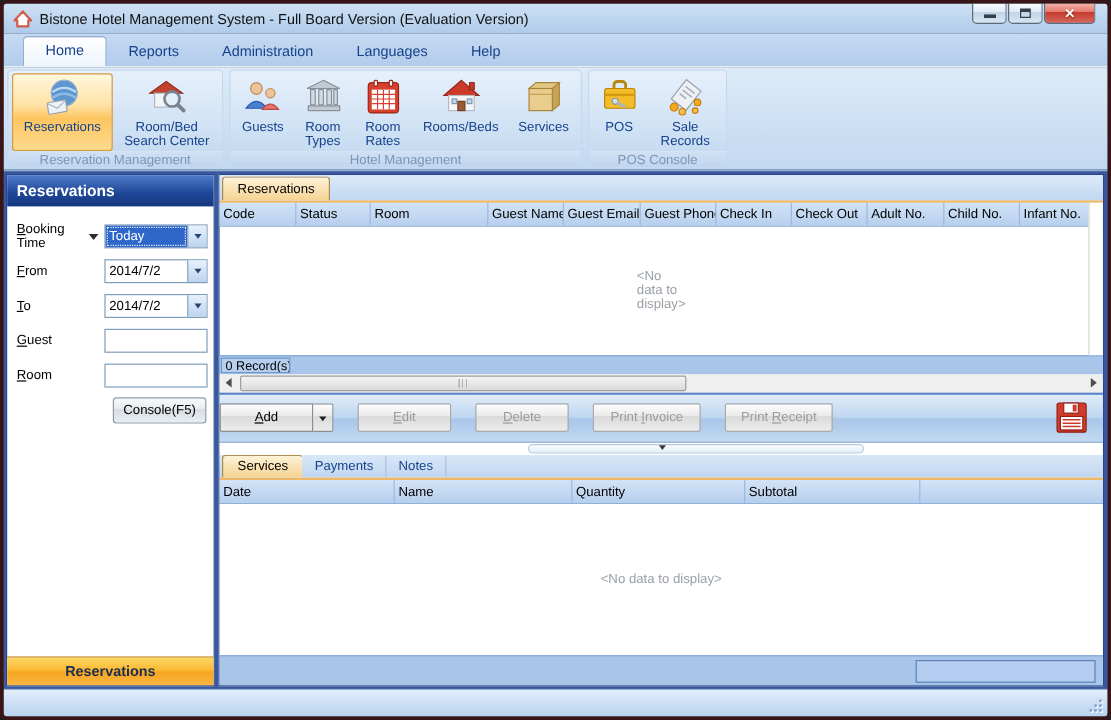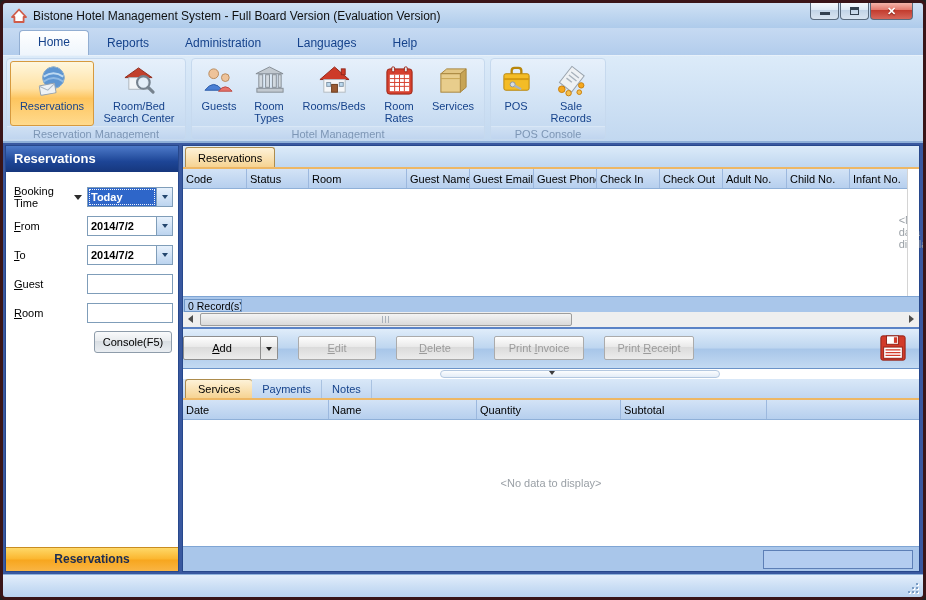--- a/index.html
+++ b/index.html
@@ -68,21 +68,21 @@
   
   .sidebar { width:174px; flex:0 0 174px; background:#fff; border:1px solid #27488c; display:flex; flex-direction:column; }
   .sb-header {
     height:26px; flex:0 0 26px; background:linear-gradient(#4d7ac9,#1d4596 60%,#16377d);
     color:#fff; font-weight:bold; font-size:13px; padding:5px 8px; cursor:default;
   }
   .sb-body { flex:1; padding:14px 5px 0 8px; }
   .srow { display:flex; align-items:center; height:21px; margin-bottom:8px; }
   .srow .lbl { flex:1; font-size:11px; color:#000; cursor:default; }
   .mini-caret { width:0; height:0; border:4px solid transparent; border-top:5px solid #2b2b2b; margin:5px 5px 0 0; }
-  .combo { width:86px; flex:0 0 86px; height:20px; border:1px solid #7f9db9; background:#fff; display:flex; cursor:pointer;font-weight:bold; }
+  .combo { width:86px; flex:0 0 86px; height:20px; border:1px solid #7f9db9; background:#fff; display:flex; cursor:pointer; }
   .combo .val { flex:1; font-size:11px; padding:3px 2px 0 3px; overflow:hidden; white-space:nowrap; }
   .combo .cbtn { width:16px; flex:0 0 16px; border-left:1px solid #7f9db9; background:linear-gradient(#e7f1fc,#bcd4ef); display:flex; align-items:center; justify-content:center; }
   .combo .cbtn i { width:0; height:0; border:3.5px solid transparent; border-top:4.5px solid #24466e; margin-top:4px; }
   .combo.focused .val { background:#2e66c9; color:#fff; outline:1px dotted #f0f4fa; outline-offset:-2px; }
   .tinput { width:86px; flex:0 0 86px; height:20px; border:1px solid #7f9db9; font-size:11px; padding:0 3px; font-family:"Liberation Sans",sans-serif; }
   .search-row { text-align:right; padding-right:1px; margin-top:2px; }
   .search-btn {
     width:78px; height:22px; font-size:11px; color:#000; cursor:pointer;
     border:1px solid #8e9caa; border-radius:3px; font-family:"Liberation Sans",sans-serif;
     background:linear-gradient(#f9fafb,#e8ebee 45%,#d8dde2 45%,#eaeef2);
@@ -99,21 +99,21 @@
     border-bottom:2px solid #edb765; display:flex; align-items:flex-end; padding-left:2px;
   }
   .gtab {
     padding:4px 12px 3px; font-size:11px; color:#000; cursor:pointer;
     background:linear-gradient(#fdf2d8,#f7d River); 
   }
   .gtab, .dtab.active {
     background:linear-gradient(#fdf2d8,#f6d392); border:1px solid #ad8c4d; border-bottom:none;
     border-radius:3px 3px 0 0;
   }
-  .grid-wrap { flex:1; display:flex; position:relative; min-height:0; }
+  .grid-wrap { flex:1; display:flex; flex-direction:column; position:relative; min-height:0;align-items:center; }
   .grid-header { height:20px; flex:0 0 20px; display:flex; background:linear-gradient(#d3e3f6,#b6cfee); border-bottom:1px solid #8fb0d8; cursor:default; }
   .gh { font-size:11px; color:#000; padding:4px 3px 0; border-right:1px solid #9cb8de; overflow:hidden; white-space:nowrap; }
   .grid-header .gh:nth-child(1){width:64px} .grid-header .gh:nth-child(2){width:62px}
   .grid-header .gh:nth-child(3){width:98px} .grid-header .gh:nth-child(4){width:63px}
   .grid-header .gh:nth-child(5){width:64px} .grid-header .gh:nth-child(6){width:63px}
   .grid-header .gh:nth-child(7){width:63px} .grid-header .gh:nth-child(8){width:63px}
   .grid-header .gh:nth-child(9){width:64px} .grid-header .gh:nth-child(10){width:63px}
   .grid-header .gh:nth-child(11){width:63px}
   .gh.filler { flex:1; border-right:none; }
   .grid-body { flex:1; background:#fff; position:relative; }
@@ -266,40 +266,40 @@
           <svg viewBox="0 0 34 34">
             <polygon points="17,2 31,9 3,9" fill="#c2c9d0" stroke="#868e96"></polygon>
             <rect x="6" y="10" width="4" height="13" fill="#d2d9e0" stroke="#868e96"></rect>
             <rect x="13" y="10" width="4" height="13" fill="#d2d9e0" stroke="#868e96"></rect>
             <rect x="20" y="10" width="4" height="13" fill="#d2d9e0" stroke="#868e96"></rect>
             <rect x="26" y="10" width="3" height="13" fill="#d2d9e0" stroke="#868e96"></rect>
             <rect x="4" y="24" width="27" height="4" fill="#c2c9d0" stroke="#868e96"></rect>
           </svg>
           <span>Room Types</span>
         </div>
+        <div class="rbtn" style="width:48px">
+          <svg viewBox="0 0 34 34">
+            <rect x="4" y="4" width="26" height="26" rx="3" fill="#d6402e" stroke="#9c2415"></rect>
+            <rect x="9" y="2" width="3" height="5" rx="1" fill="#e9edf1" stroke="#9c2415"></rect>
+            <rect x="22" y="2" width="3" height="5" rx="1" fill="#e9edf1" stroke="#9c2415"></rect>
+            <rect x="7" y="10" width="20" height="17" fill="#ffffff"></rect>
+            <path d="M7 14 h20 M7 18 h20 M7 22 h20 M12 10 v17 M17 10 v17 M22 10 v17" stroke="#d6402e" stroke-width="1"></path>
+          </svg>
+          <span>Room Rates</span>
+        </div>
         <div class="rbtn" style="width:78px">
           <svg viewBox="0 0 34 34">
             <polygon points="17,2 32,15 2,15" fill="#cd3a28" stroke="#93271a"></polygon>
             <rect x="24" y="4" width="4" height="6" fill="#cd3a28" stroke="#93271a"></rect>
             <rect x="6" y="15" width="22" height="13" fill="#f5f6f8" stroke="#b3bac1"></rect>
             <rect x="14" y="20" width="6" height="8" fill="#9a5a33" stroke="#6f3d1e"></rect>
             <rect x="9" y="18" width="4" height="4" fill="#bcd9ef" stroke="#8296a8"></rect>
             <rect x="22" y="18" width="4" height="4" fill="#bcd9ef" stroke="#8296a8"></rect>
           </svg>
           <span>Rooms/Beds</span>
-        </div>
-        <div class="rbtn" style="width:48px">
-          <svg viewBox="0 0 34 34">
-            <rect x="4" y="4" width="26" height="26" rx="3" fill="#d6402e" stroke="#9c2415"></rect>
-            <rect x="9" y="2" width="3" height="5" rx="1" fill="#e9edf1" stroke="#9c2415"></rect>
-            <rect x="22" y="2" width="3" height="5" rx="1" fill="#e9edf1" stroke="#9c2415"></rect>
-            <rect x="7" y="10" width="20" height="17" fill="#ffffff"></rect>
-            <path d="M7 14 h20 M7 18 h20 M7 22 h20 M12 10 v17 M17 10 v17 M22 10 v17" stroke="#d6402e" stroke-width="1"></path>
-          </svg>
-          <span>Room Rates</span>
         </div>
         <div class="rbtn" style="width:56px">
           <svg viewBox="0 0 34 34">
             <path d="M24 9 l6 -5 v19 l-6 5 z" fill="#c7a455" stroke="#a8853c"></path>
             <path d="M4 9 l6 -5 h20 l-6 5 z" fill="#e2c684" stroke="#a8853c"></path>
             <rect x="4" y="9" width="20" height="19" fill="#e8cd8c" stroke="#a8853c"></rect>
             <line x1="4" y1="14" x2="24" y2="14" stroke="#c7a455"></line>
           </svg>
           <span>Services</span>
         </div>

